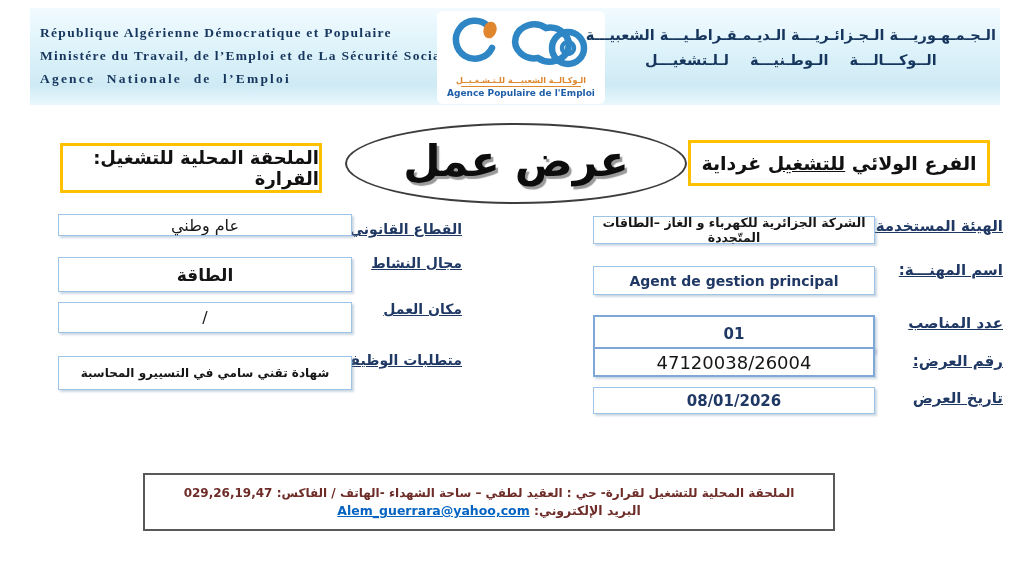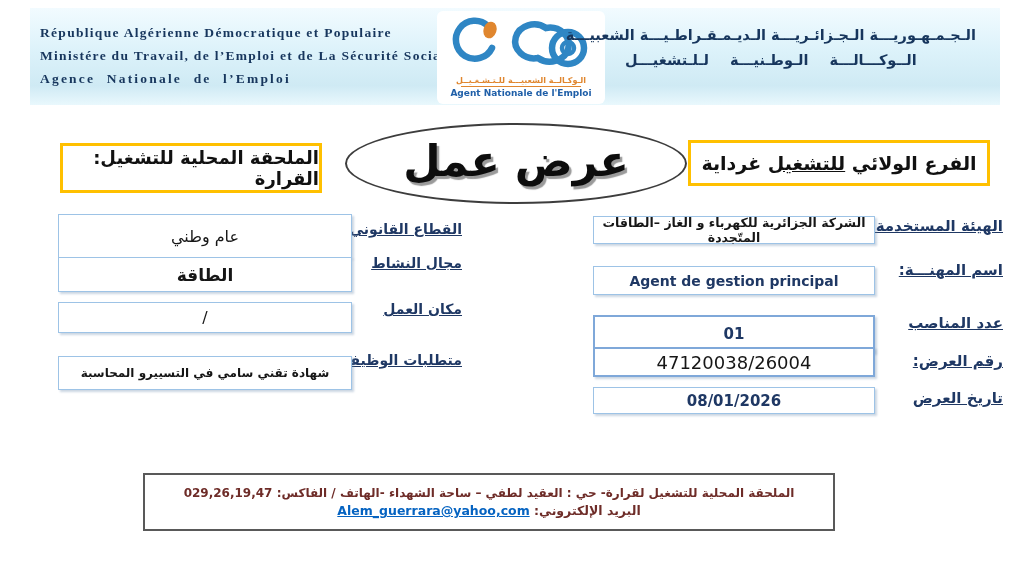--- a/index.html
+++ b/index.html
@@ -15,21 +15,21 @@
     background:linear-gradient(180deg,#f2fbff 0%,#dcf2fa 45%,#cfeaf4 80%,#e9f8fd 100%);
   }
   .fr-block {
     position:absolute; left:10px; top:13px;
     color:#17365d; font-family:"Liberation Serif", serif;
     font-weight:bold; font-size:13.5px; line-height:23px; letter-spacing:1.3px;
     white-space:nowrap;
   }
   .fr-block .l3 { letter-spacing:2.2px; word-spacing:6px; }
   .ar-block {
-    position:absolute; right:24px; top:15px;
+    position:absolute; right:4px; top:15px;
     color:#17365d; font-weight:bold; font-size:14.5px; line-height:25px;
     direction:rtl; text-align:center; white-space:nowrap;
   }
   .ar-block .l3 { word-spacing:16px; }
 
   .logo-card {
     position:absolute; left:407px; top:3px; width:168px; height:93px;
     background:#ffffff; border-radius:6px; text-align:center; padding-top:3px;
   }
   .logo-ar   { color:#e0862e; font-size:8px; font-weight:bold; line-height:9px; letter-spacing:1px; direction:rtl; }
@@ -106,21 +106,21 @@
         <g fill="none" stroke="#2f86c4" stroke-width="6.5" stroke-linecap="round">
           <path d="M 42 12 A 19 19 0 1 0 46 34"></path>
           <path d="M 92 44 A 19 17 0 1 1 100 14 A 19 17 0 1 1 92 44"></path>
           <circle cx="122" cy="34" r="16"></circle>
           <circle cx="122" cy="34" r="6" stroke-width="4.5"></circle>
         </g>
         <ellipse cx="44" cy="16" rx="6.5" ry="8.5" fill="#e0862e" transform="rotate(18 44 16)"></ellipse>
       </svg>
       <div class="logo-ar">الـوكـالــة الشعبيـــة للـتـشـغـيــل</div>
       <div class="logo-rule"></div>
-      <div class="logo-fr">Agent Nationale de l'Emploi</div>
+      <div class="logo-fr">Agence Populaire de l'Emploi</div>
     </div>
 
     <div class="ar-block">
       <div>الـجـمـهـوريـــة الـجـزائـريـــة الـديـمـقـراطـيـــة الشعبيـــة</div>
       <div class="l3">الــوكـــالـــة الـوطـنيـــة لـلـتشغيـــل</div>
     </div>
   </div>
 
   <div class="title-oval">
     <span>عرض عمل</span>
@@ -143,21 +143,21 @@
   <div class="vbox col-r navy-bold" style="top:266px; height:29px; font-size:14px; direction:ltr;">Agent de gestion principal</div>
   <div class="vbox col-r navy-bold strong" style="top:315px; height:38px; font-size:15px;">01</div>
   <div class="vbox col-r blk strong" style="top:347px; height:30px; font-size:18px; direction:ltr;">47120038/26004</div>
   <div class="vbox col-r navy-bold" style="top:387px; height:27px; font-size:15px; direction:ltr;">08/01/2026</div>
 
   <div class="lbl lbl-l" style="top:221px;">القطاع القانوني</div>
   <div class="lbl lbl-l" style="top:255px;">مجال النشاط</div>
   <div class="lbl lbl-l" style="top:301px;">مكان العمل</div>
   <div class="lbl lbl-l" style="top:352px;">متطلبات الوظيفة</div>
 
-  <div class="vbox col-l blk" style="top:214px; height:44px; font-size:16px;">عام وطني</div>
+  <div class="vbox col-l blk" style="top:214px; height:22px; font-size:16px;">عام وطني</div>
   <div class="vbox col-l blk" style="top:257px; height:35px; font-size:17px; font-weight:bold;">الطاقة</div>
   <div class="vbox col-l blk" style="top:302px; height:31px; font-size:16px;">/</div>
   <div class="vbox col-l blk" style="top:356px; height:34px; font-size:12px; font-weight:bold;">شهادة تقني سامي في التسييرو المحاسبة</div>
 
   <div class="footer-box">
     <div class="footer-line1">الملحقة المحلية للتشغيل  لقرارة- حي : العقيد لطفي – ساحة الشهداء -الهاتف / الفاكس: 029,26,19,47</div>
     <div class="footer-line2">
       <span>البريد الإلكتروني:</span>
       <a href="#">Alem_guerrara@yahoo,com</a>
     </div>

